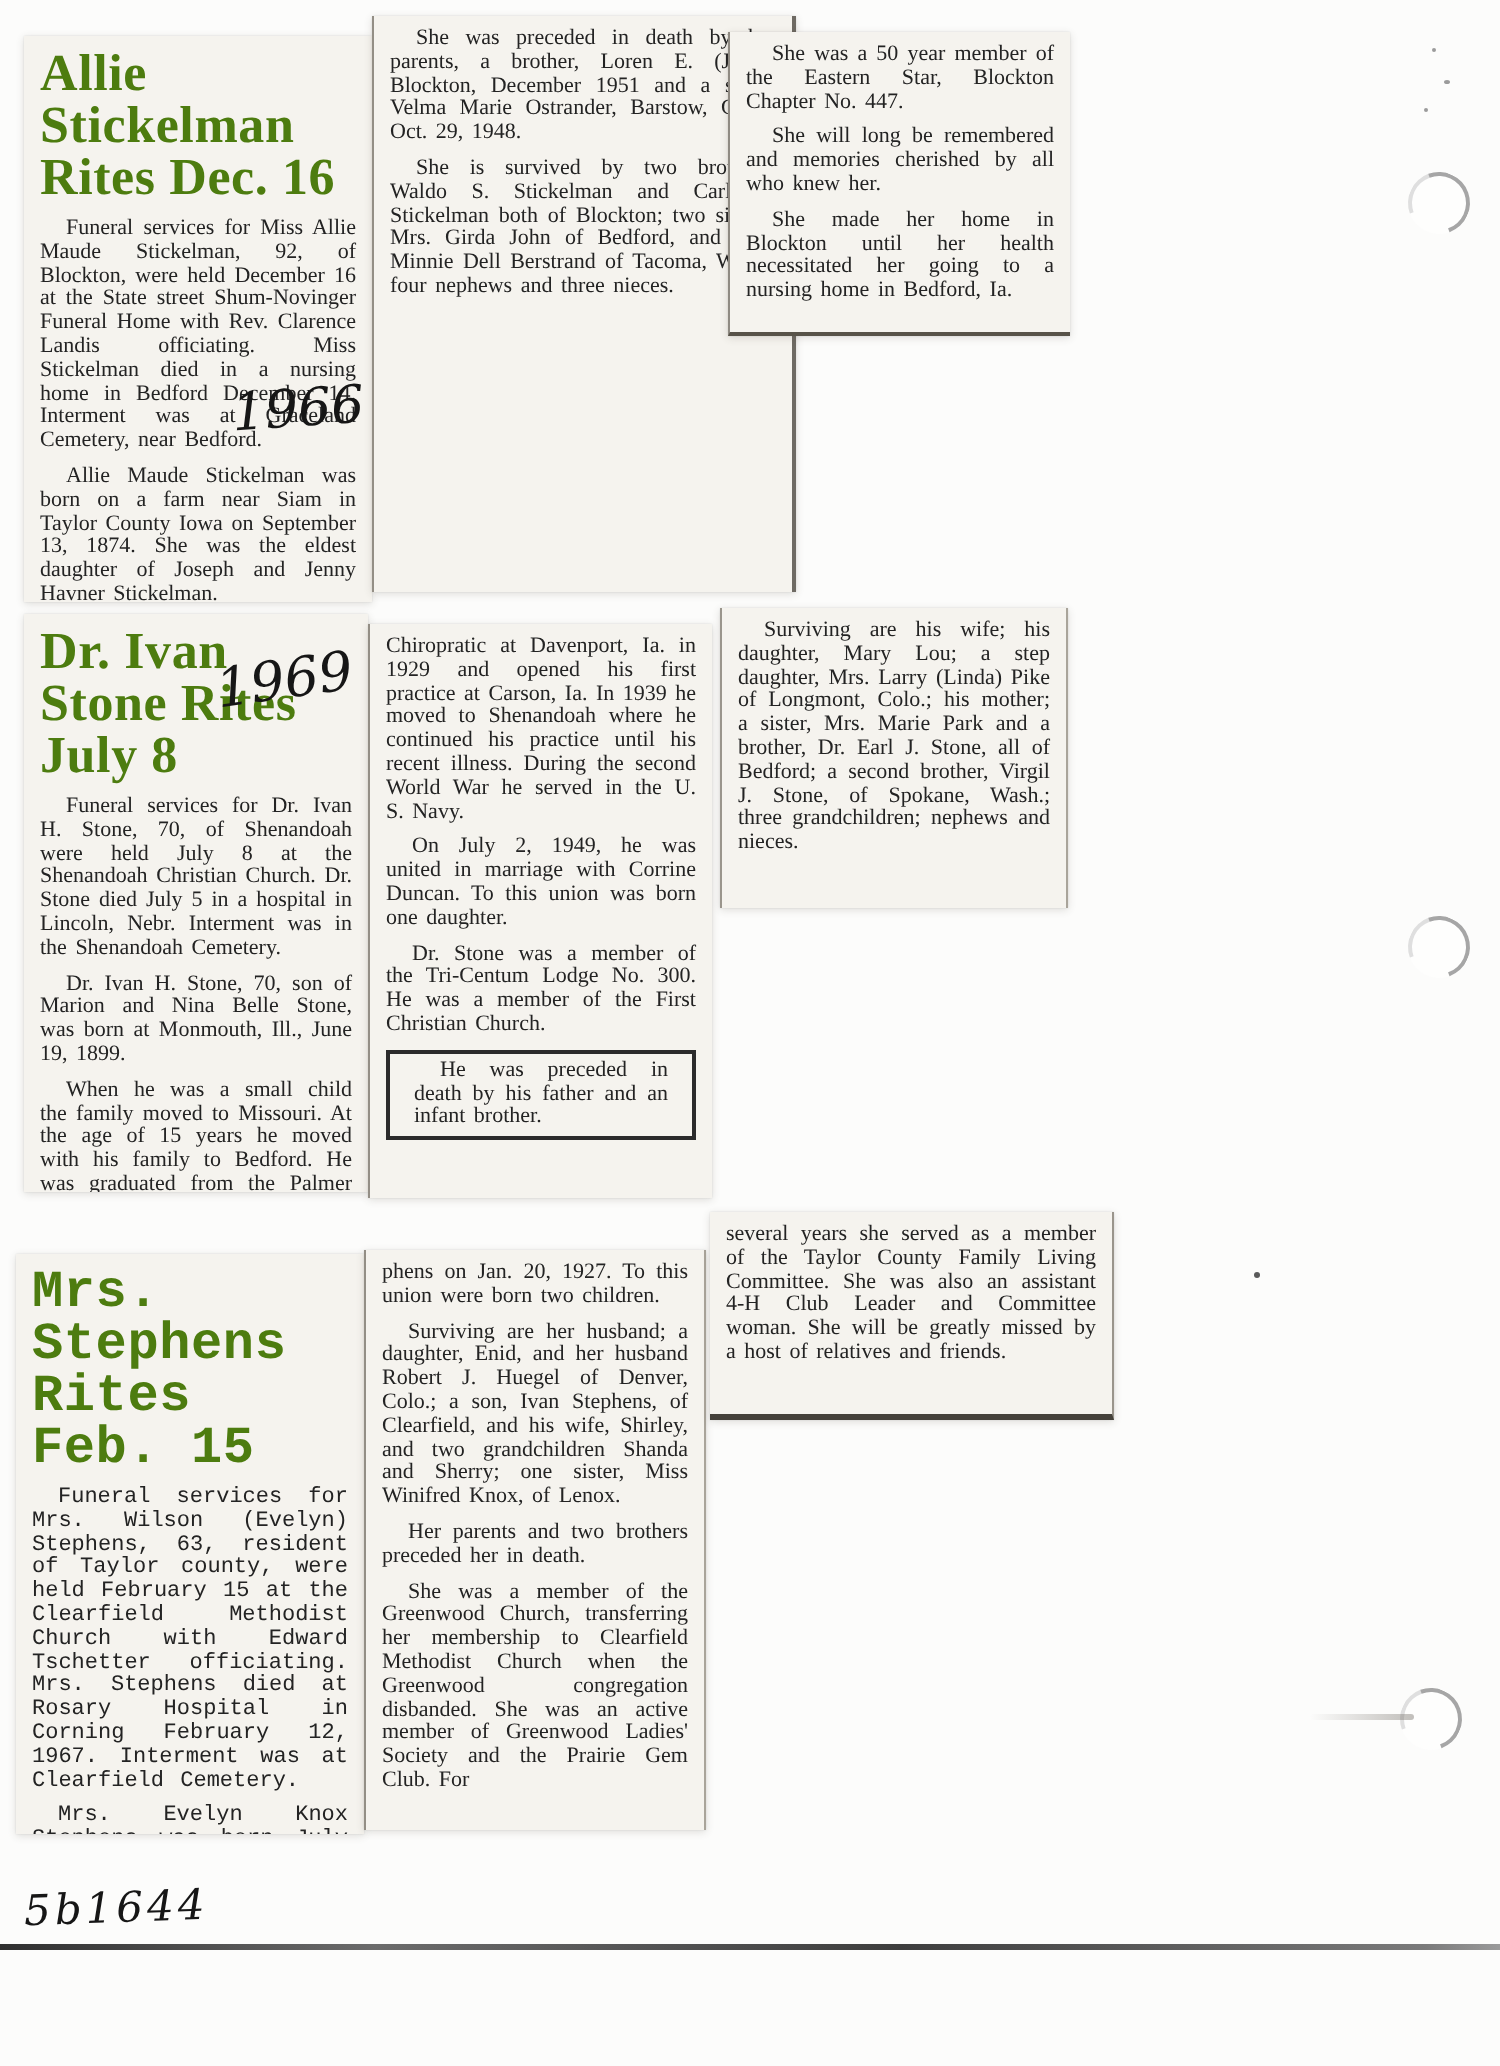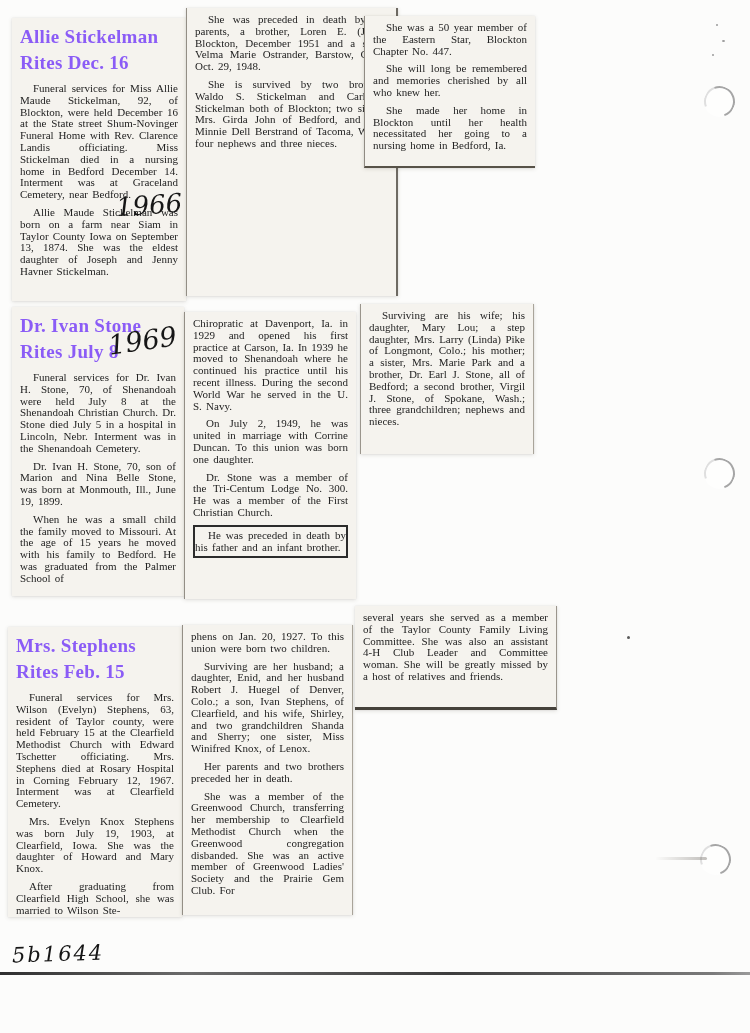--- a/index.html
+++ b/index.html
@@ -15,38 +15,38 @@
     box-shadow:0 1px 4px rgba(70,62,50,.16), 0 0 1px rgba(0,0,0,.10);
     padding:6px 8px;color:#1e1e1e;overflow:hidden;
   }
   .piece p{
     margin:0 0 6px 0;font-size:11px;line-height:11.8px;
     text-align:justify;text-indent:13px;word-spacing:1.5px;
     color:#232323;
   }
   .piece p.noindent{text-indent:0;}
   .piece p.boxed{
-    border:2px solid #2b2b2b;padding:3px 0;margin-top:5px;margin-bottom:2px;
+    border:2px solid #2b2b2b;padding:3px 12px;margin-top:5px;margin-bottom:2px;
   }
   h2.headline{
-    margin:0 0 7px 0;font-size:19px;line-height:26px;font-weight:bold;
-    letter-spacing:.3px;color:#8b5cf6;text-indent:0;
+    margin:0 0 7px 0;font-size:26px;line-height:26px;font-weight:bold;
+    letter-spacing:.3px;color:#4d7c0f;text-indent:0;
   }
   
   #c1col1{left:12px;top:18px;width:174px;height:283px;}
   #c1col2{left:186px;top:8px;width:212px;height:288px;
           border-left:1px solid #938e85;border-right:2px solid #6e6a63;}
   #c1col3{left:364px;top:16px;width:171px;height:152px;
           border-left:1px solid #8f8a82;border-bottom:2px solid #575248;}
   #c2col1{left:12px;top:307px;width:172px;height:289px;}
   #c2col2{left:184px;top:312px;width:172px;height:287px;
           border-left:1px solid #938e85;}
   #c2col3{left:360px;top:304px;width:174px;height:150px;
           border-left:1px solid #9a958c;border-right:1px solid #a9a49a;}
-  #c3col1{left:8px;top:627px;width:174px;height:290px;}
+  #c3col1{left:8px;top:627px;width:174px;height:290px;font-family:Liberation Mono, monospace;}
   #c3col2{left:182px;top:625px;width:171px;height:290px;
           border-left:1px solid #938e85;border-right:1px solid #a9a49a;}
   #c3col3{left:355px;top:606px;width:202px;height:104px;
           border-right:1px solid #9a958c;border-bottom:3px solid #45413a;}
   
   .hand{
     position:absolute;font-family:"DejaVu Serif", serif;font-style:italic;
     color:#161616;white-space:nowrap;
   }
   #yr1966{left:104px;top:172px;font-size:26px;transform:rotate(-4deg);}

